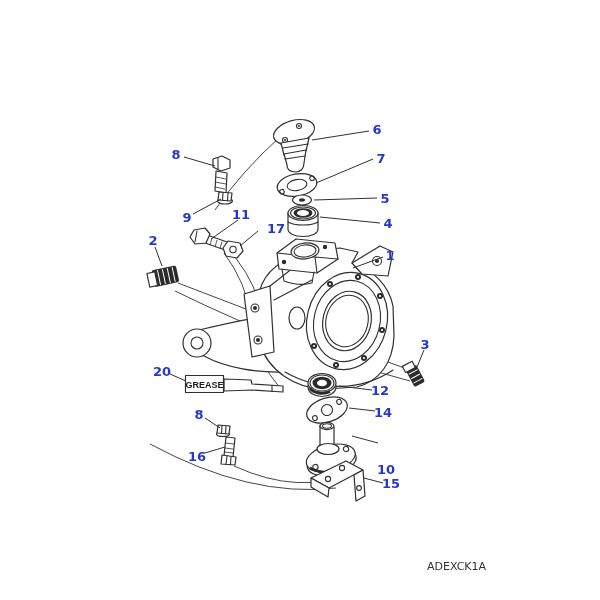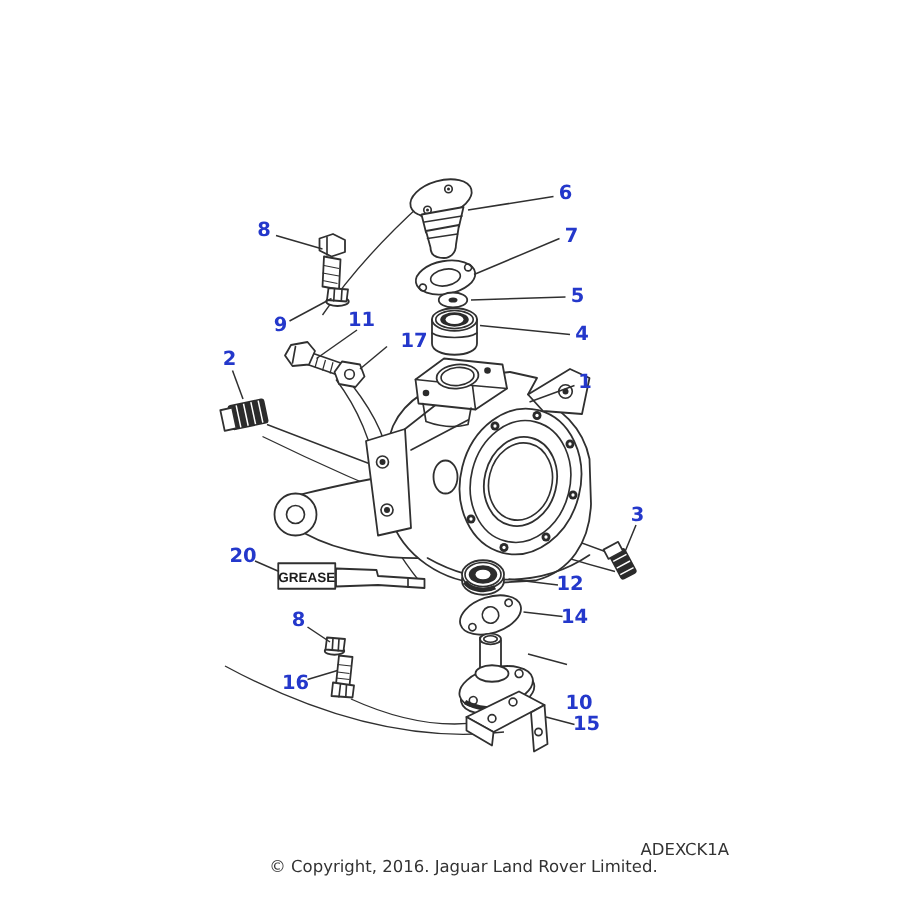--- a/index.html
+++ b/index.html
@@ -257,14 +257,13 @@
   <span class="callout" style="left:383px;top:412px">14</span>
   <span class="callout" style="left:380px;top:390px">12</span>
   <span class="callout" style="left:197px;top:456px">16</span>
   <span class="callout" style="left:199px;top:414px">8</span>
   <span class="callout" style="left:391px;top:483px">15</span>
   <span class="callout" style="left:241px;top:214px">11</span>
   <span class="callout" style="left:276px;top:228px">17</span>
   <span class="callout" style="left:162px;top:371px">20</span>
 
   <div class="code">ADEXCK1A</div>
-  <div class="copyright">© Copyright, 2016. Jaguar Land Rover Limited.</div>
 </div>
 
 </body></html>

